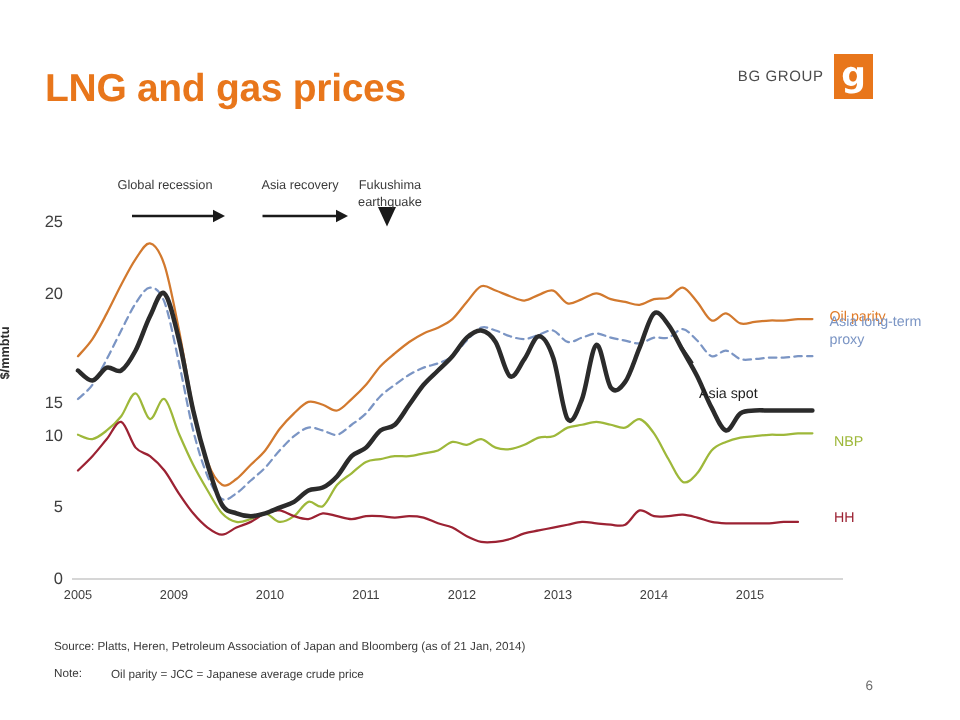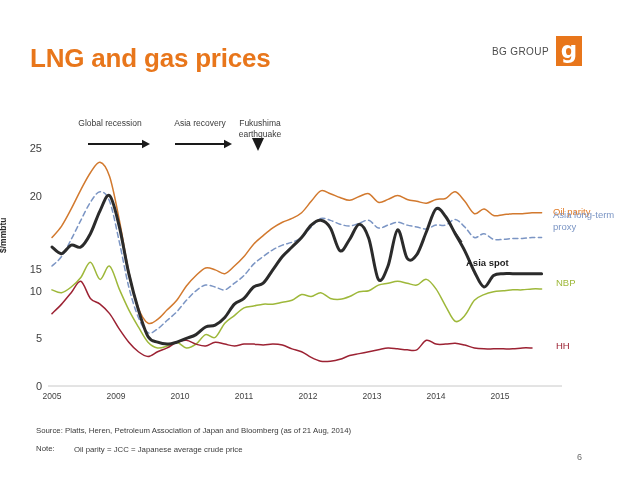--- a/index.html
+++ b/index.html
@@ -35,21 +35,21 @@
     transform:rotate(-90deg);transform-origin:left top;white-space:nowrap;
   }
 
   
   .anno{position:absolute;font-size:8.5px;color:#3a3a3a;text-align:center;line-height:1.25;width:84px;}
 
   
   .slabel{position:absolute;font-size:9.5px;line-height:1.25;white-space:nowrap;}
   #lab-oil{color:#E07B28;}
   #lab-proxy{color:#7B95C4;white-space:normal;width:62px;}
-  #lab-spot{color:#1d1d1d;font-weight:bold;}
+  #lab-spot{color:#1d1d1d;font-weight:normal;}
   #lab-nbp{color:#9EB83A;}
   #lab-hh{color:#9C2233;font-weight:normal;text-align:right;}
 
   
   #footer{position:absolute;left:36px;top:426px;width:520px;}
   .src{font-size:7.8px;color:#3a3a3a;margin-bottom:9px;}
   .note-row{font-size:7.8px;color:#3a3a3a;display:flex;}
   .note-key{width:26px;flex:none;}
   .note-body{line-height:1.45;}
   #pageno{position:absolute;right:18px;top:452px;font-size:9px;color:#6b6b6b;}
@@ -84,40 +84,40 @@
 
     <div id="ylabel">$/mmbtu</div>
 
     <div class="anno" id="anno-0" style="left:68px;top:13px;">Global recession</div>
     <div class="anno" id="anno-1" style="left:158px;top:13px;">Asia recovery</div>
     <div class="anno" id="anno-2" style="left:218px;top:13px;">Fukushima earthquake</div>
 
     <div class="slabel" id="lab-oil" style="left:553px;top:101px;">Oil parity</div>
     <div class="slabel" id="lab-proxy" style="left:553px;top:104px;">Asia long-term proxy</div>
     <div class="slabel" id="lab-spot" style="left:466px;top:152px;">Asia spot</div>
-    <div class="slabel" id="lab-nbp" style="left:556px;top:172px;text-align:center;">NBP</div>
+    <div class="slabel" id="lab-nbp" style="left:556px;top:184px;text-align:center;">NBP</div>
     <div class="slabel" id="lab-hh" style="left:556px;top:235px;">HH</div>
   <div class="ytick" style="left: 20px; top: 275px;">0</div>
       <div class="ytick" style="left: 20px; top: 227.4px;">5</div>
       <div class="ytick" style="left: 20px; top: 179.8px;">10</div>
       <div class="ytick" style="left: 20px; top: 132.2px; margin-top: 26px;">15</div>
       <div class="ytick" style="left: 20px; top: 84.6px;">20</div>
       <div class="ytick" style="left: 20px; top: 37px;">25</div>
       <div class="xtick" style="left: 32px; top: 286px;">2005</div>
       <div class="xtick" style="left: 96px; top: 286px;">2009</div>
       <div class="xtick" style="left: 160px; top: 286px;">2010</div>
       <div class="xtick" style="left: 224px; top: 286px;">2011</div>
       <div class="xtick" style="left: 288px; top: 286px;">2012</div>
       <div class="xtick" style="left: 352px; top: 286px;">2013</div>
       <div class="xtick" style="left: 416px; top: 286px;">2014</div>
       <div class="xtick" style="left: 480px; top: 286px;">2015</div>
     </div>
 
   <div id="footer">
-    <div class="src">Source:  Platts, Heren, Petroleum Association of Japan and Bloomberg (as of 21 Aug, 2014)</div>
+    <div class="src">Source:  Platts, Heren, Petroleum Association of Japan and Bloomberg (as of 21 Jan, 2014)</div>
     <div class="note-row">
       <div class="note-key">Note:</div>
       <div class="note-body">
         <div style="padding-left:12px;">Oil parity = JCC = Japanese average crude price</div>
       </div>
     </div>
   </div>
 
   <div id="pageno">6</div>
 

